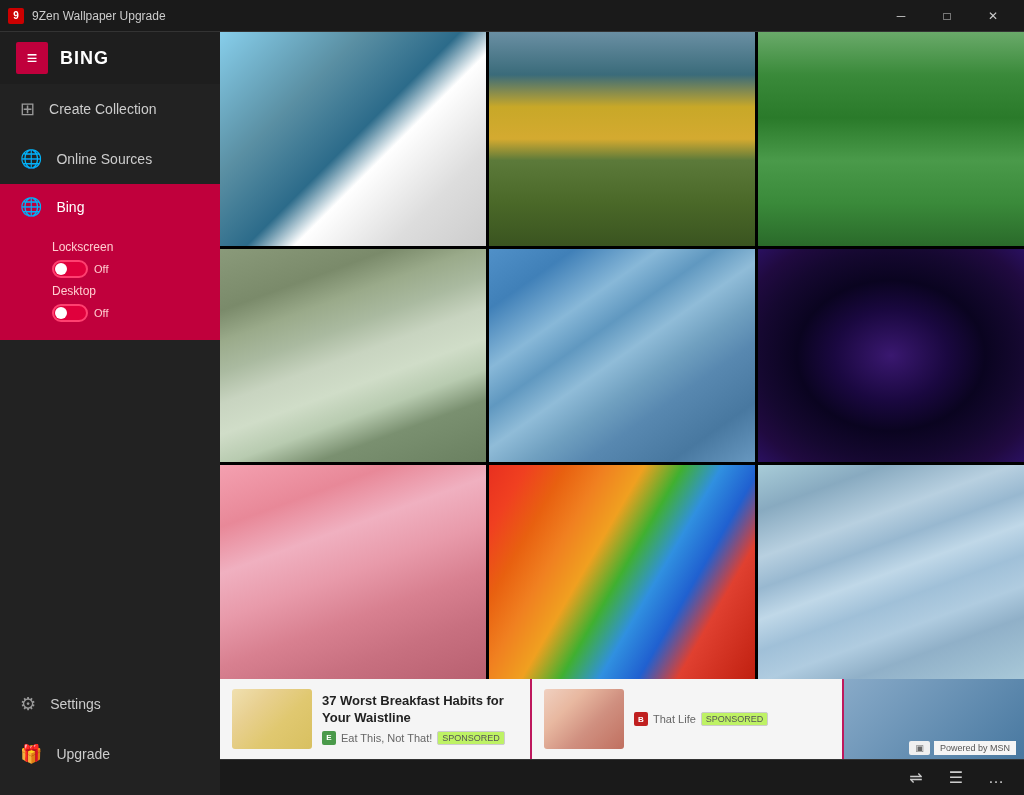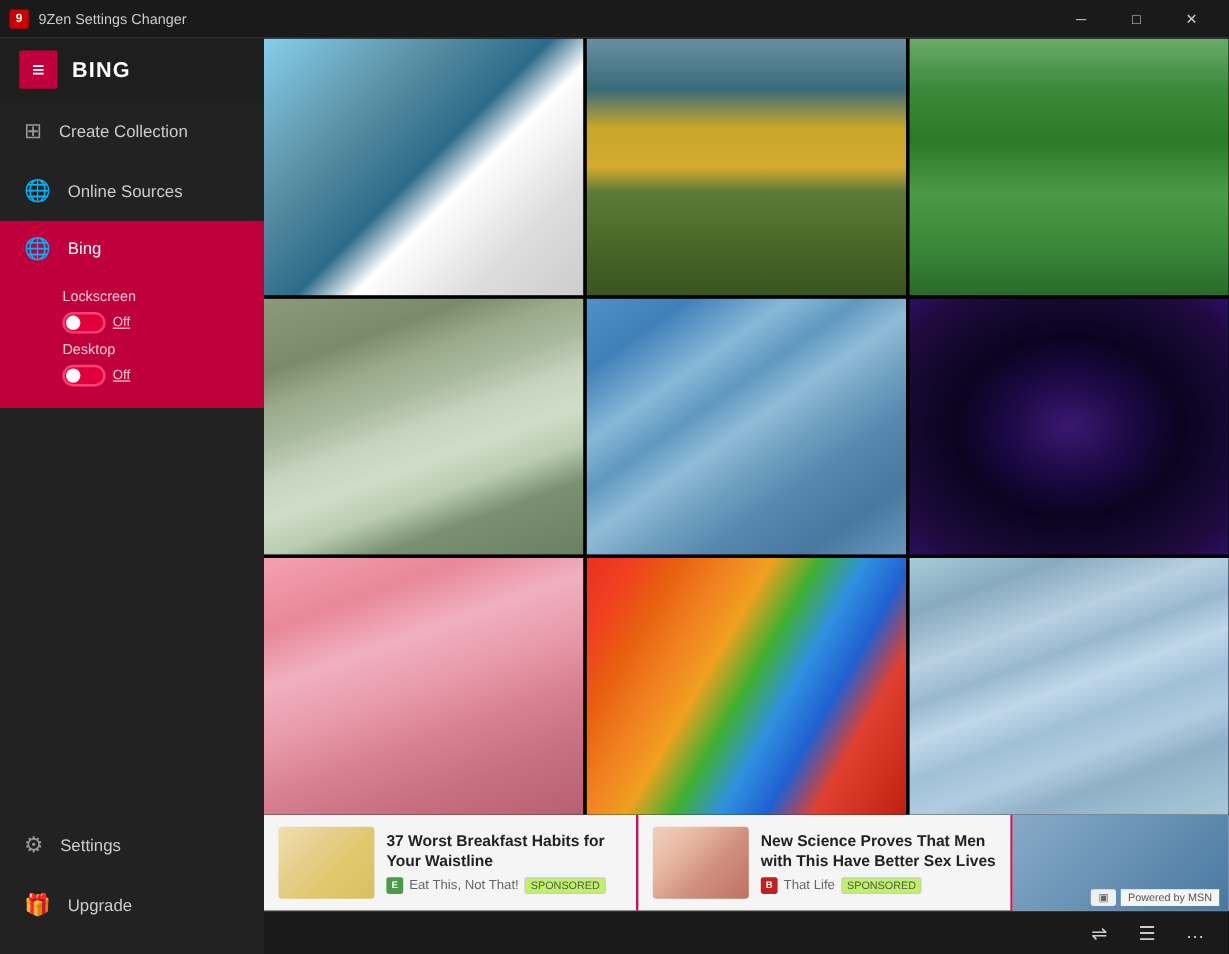--- a/index.html
+++ b/index.html
@@ -160,21 +160,21 @@
       content: '';
       position: absolute;
       width: 12px;
       height: 12px;
       border-radius: 50%;
       background: #fff;
       top: 1px;
       left: 1px;
       transition: left 0.2s;
     }
-    .toggle-off-label { font-size: 11px; color: #ffcdd0; text-decoration: underline; }
+    .toggle-off-label { font-size: 11px; color: #ffcdd0; }
 
     .sidebar-bottom {
       padding-bottom: 16px;
     }
 
     
     .content {
       flex: 1;
       background: #111;
       display: flex;
@@ -324,21 +324,21 @@
       cursor: pointer;
       font-size: 16px;
     }
   </style>
 </head>
 <body>
 
 <div class="titlebar">
   <div class="titlebar-left">
     <div class="app-icon">9</div>
-    <span>9Zen Settings Changer</span>
+    <span>9Zen Wallpaper Upgrade</span>
   </div>
   <div class="titlebar-controls">
     <button class="titlebar-btn">─</button>
     <button class="titlebar-btn">□</button>
     <button class="titlebar-btn close">✕</button>
   </div>
 </div>
 
 <div class="main">
 
@@ -429,21 +429,20 @@
             <span class="source-icon source-icon-green">E</span>
             <span>Eat This, Not That!</span>
             <span class="sponsored-badge">SPONSORED</span>
           </div>
         </div>
       </div>
 
       <div class="ad-item">
         <div class="ad-thumb ad-thumb-2"></div>
         <div class="ad-content">
-          <div class="ad-title">New Science Proves That Men with This Have Better Sex Lives</div>
           <div class="ad-source">
             <span class="source-icon source-icon-red">B</span>
             <span>That Life</span>
             <span class="sponsored-badge">SPONSORED</span>
           </div>
         </div>
       </div>
 
       <div class="ad-third">
         <div style="height:100%; background: linear-gradient(135deg, #88aac8, #4878a0); position:relative;">

